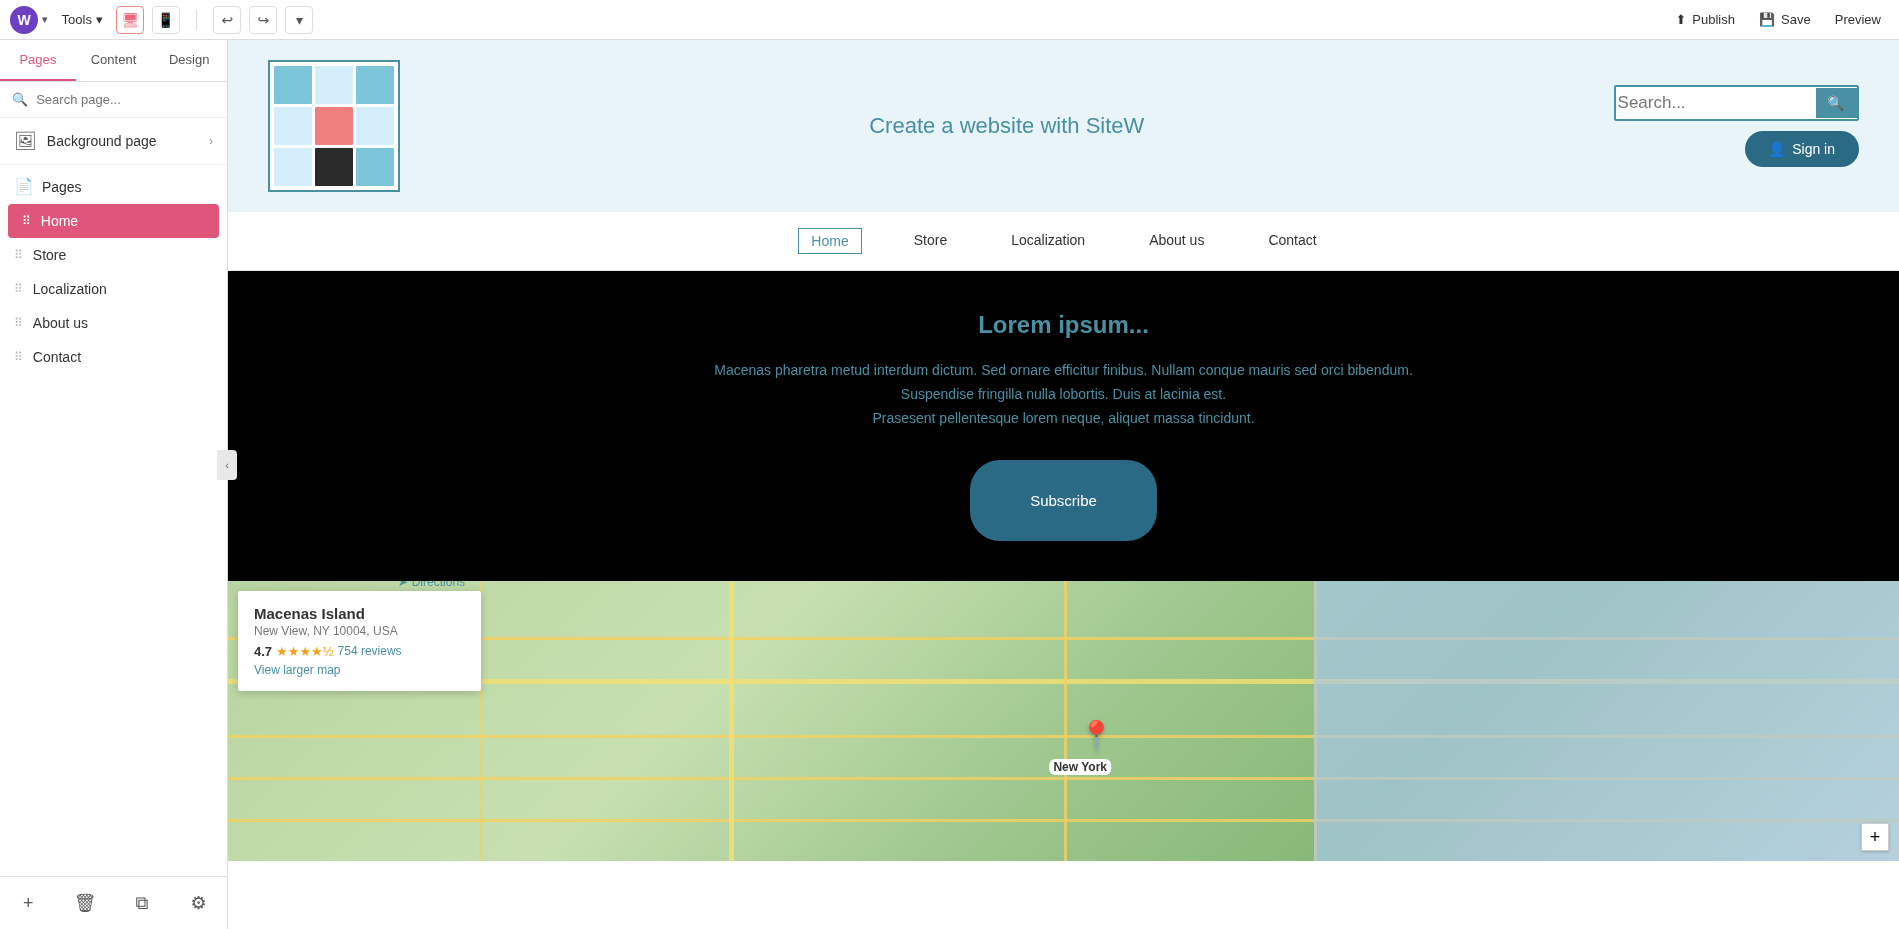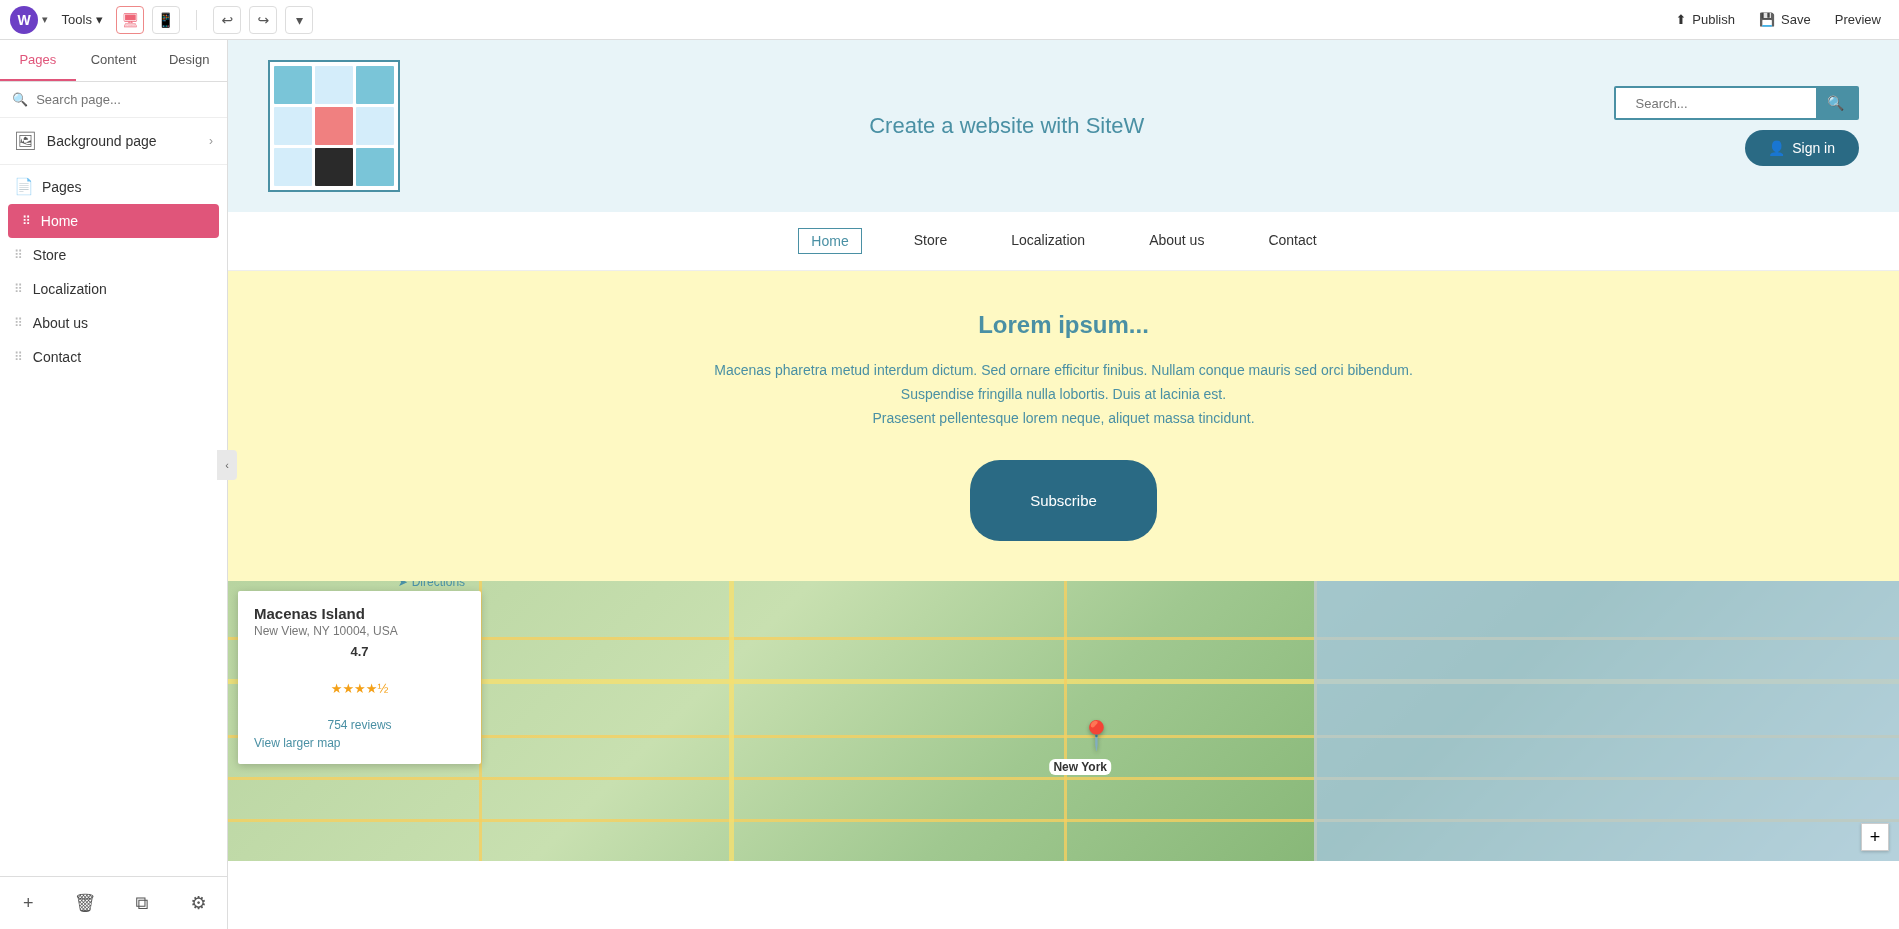--- a/index.html
+++ b/index.html
@@ -132,22 +132,22 @@
 
     .site-title-area { text-align: center; flex: 1; }
     .site-title { color: #4a90a4; font-size: 22px; font-weight: normal; }
 
     .site-header-right { display: flex; flex-direction: column; align-items: flex-end; gap: 10px; }
     .site-search-box {
       display: flex; align-items: center; border: 2px solid #4a90a4;
       background: #fff; border-radius: 2px; overflow: hidden;
     }
     .site-search-input {
-      border: none; outline: none; padding: 6px 20px;
-      font-size: 13px; color: #404040; width: 200px;
+      border: none; outline: none; padding: 6px 2px;
+      font-size: 17px; color: #404040; width: 200px;
     }
     .site-search-btn {
       background: #4a90a4; border: none; color: #fff;
       padding: 7px 12px; cursor: pointer; font-size: 14px;
     }
     .site-signin-btn {
       background: #2a6a84; color: #fff; border: none; border-radius: 30px;
       padding: 10px 24px; font-size: 14px; cursor: pointer;
       display: flex; align-items: center; gap: 6px;
     }
@@ -160,21 +160,21 @@
     }
     .site-nav-item {
       color: #333; font-size: 14px; cursor: pointer; padding: 4px 12px;
       text-decoration: none;
     }
     .site-nav-item.active {
       border: 1px solid #4a90a4; color: #4a90a4;
     }
 
     
-    .site-content { padding: 40px 20px; text-align: center; background: #fef9c3; }
+    .site-content { padding: 40px 20px; text-align: center; background: #000000; }
     .site-content-title { color: #4a90a4; font-size: 24px; margin-bottom: 20px; }
     .site-content-body { color: #4a90a4; font-size: 14px; line-height: 1.7; margin-bottom: 30px; }
     .site-subscribe-btn {
       background: #2a6a84; color: #fff; border: none; border-radius: 30px;
       padding: 32px 60px; font-size: 15px; cursor: pointer;
     }
 
     
     .site-map { position: relative; height: 280px; overflow: hidden; }
     .map-bg {
@@ -183,21 +183,21 @@
       position: relative;
     }
     .map-overlay {
       position: absolute; top: 10px; left: 10px;
       background: #fff; padding: 14px 16px; border-radius: 2px;
       box-shadow: 0 2px 8px rgba(0,0,0,0.2); min-width: 240px;
     }
     .map-location-name { font-size: 15px; font-weight: bold; color: #333; margin-bottom: 2px; }
     .map-location-address { font-size: 12px; color: #777; margin-bottom: 6px; }
     .map-directions { display: flex; align-items: center; gap: 4px; color: #4a90a4; font-size: 12px; cursor: pointer; float: right; margin-top: -30px; }
-    .map-rating-row { display: flex; align-items: center; gap: 22px; margin-bottom: 4px; flex-direction: column; }
+    .map-rating-row { display: flex; gap: 4px; margin-bottom: 4px; }
     .map-rating-num { font-size: 13px; color: #333; font-weight: bold; }
     .map-stars { color: #f4a017; font-size: 13px; }
     .map-reviews { color: #4a90a4; font-size: 12px; cursor: pointer; }
     .map-view-larger { color: #4a90a4; font-size: 12px; cursor: pointer; }
     .map-plus-btn {
       position: absolute; bottom: 10px; right: 10px;
       width: 28px; height: 28px; background: #fff;
       border: 1px solid #ccc; display: flex; align-items: center; justify-content: center;
       font-size: 18px; cursor: pointer; box-shadow: 0 1px 3px rgba(0,0,0,0.2);
     }

